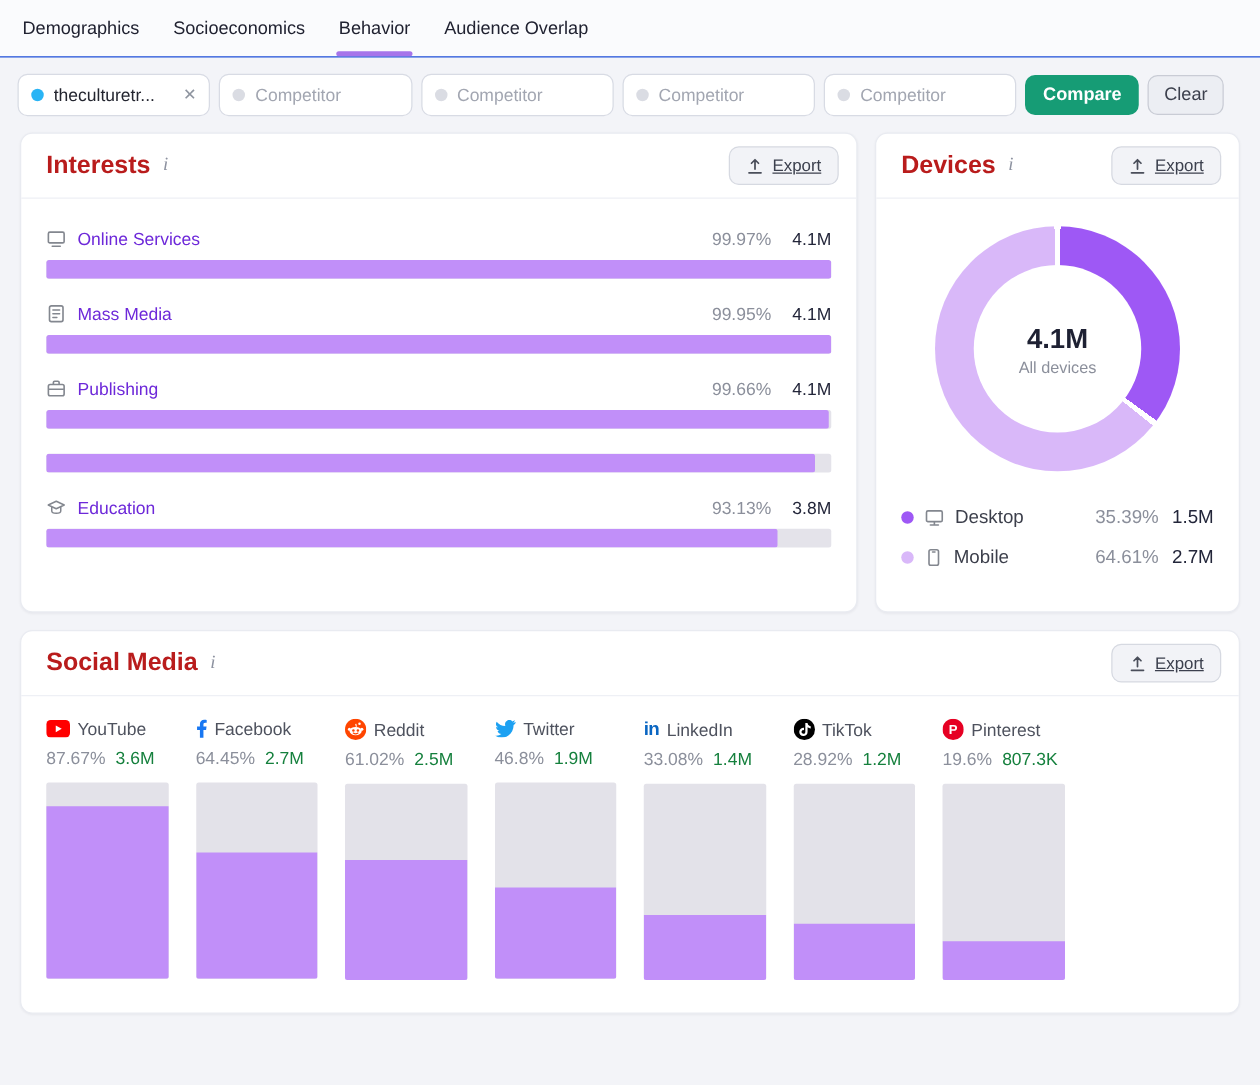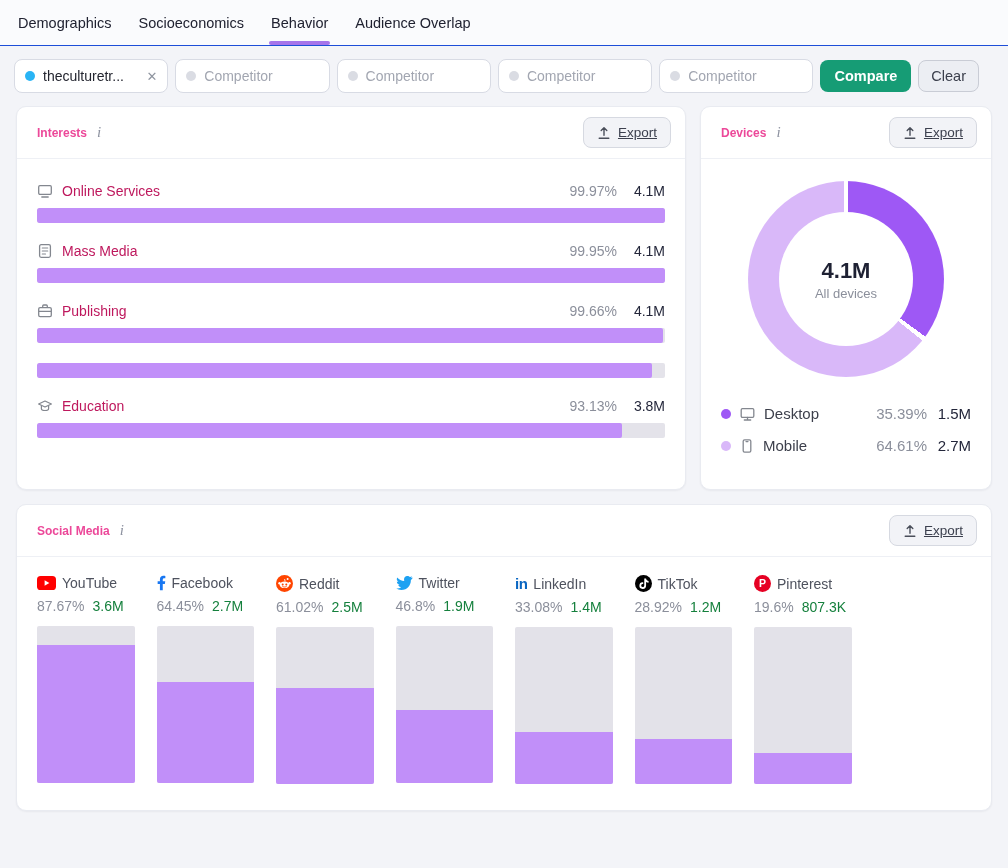--- a/index.html
+++ b/index.html
@@ -29,32 +29,32 @@
                padding:7px 12px; border-radius:8px; cursor:pointer; font-family:inherit; }
 
   
   .row1 { display:flex; gap:14px; margin:0 16px; align-items:stretch; }
   .card { background:#fff; border:1px solid #e9ebf1; border-radius:10px;
           box-shadow:0 1px 2px rgba(20,22,40,.05); }
   .card-interests { flex:1; }
   .card-devices { width:292px; flex:none; }
   .card-header { display:flex; align-items:center; gap:8px; padding:10px 14px 10px 20px;
                  border-bottom:1px solid #eef0f5; min-height:47px; }
-  .card-title { font-size:12px; font-weight:700; color:#ec4899; }
+  .card-title { font-size:20px; font-weight:700; color:#b91c1c; }
   .info { font-family:"Liberation Serif","DejaVu Serif",serif; font-style:italic;
           color:#8d92a0; font-size:15px; cursor:pointer; padding:0 2px; }
   .btn-export { margin-left:auto; display:flex; align-items:center; gap:7px; background:#f2f3f7;
                 border:1px solid #d6d9e1; border-radius:8px; padding:7px 13px; font-size:13.5px;
                 color:#3c404e; cursor:pointer; font-family:inherit;text-decoration:underline; }
 
   
   .interests-body { padding:24px 20px 10px; }
   .int-row { margin-bottom:20px; }
   .int-top { display:flex; align-items:center; gap:9px; margin-bottom:9px; }
-  .int-label { font-size:14px; color:#be185d; }
+  .int-label { font-size:14px; color:#6d28d9; }
   .int-right { margin-left:auto; display:flex; gap:12px; align-items:baseline; }
   .int-pct { color:#8b8f9b; font-size:14px; }
   .int-val { color:#23263a; font-size:14px; min-width:36px; text-align:right; }
   .track { height:15px; background:#e4e3ea; border-radius:2px; overflow:hidden; }
   .fill { height:100%; border-radius:2px; }
 
   
   .donut-wrap { position:relative; width:196px; height:196px; margin:22px auto 0; }
   .donut { width:100%; height:100%; border-radius:50%; }
   .donut::after { content:""; position:absolute; inset:31px; background:#fff; border-radius:50%; }

